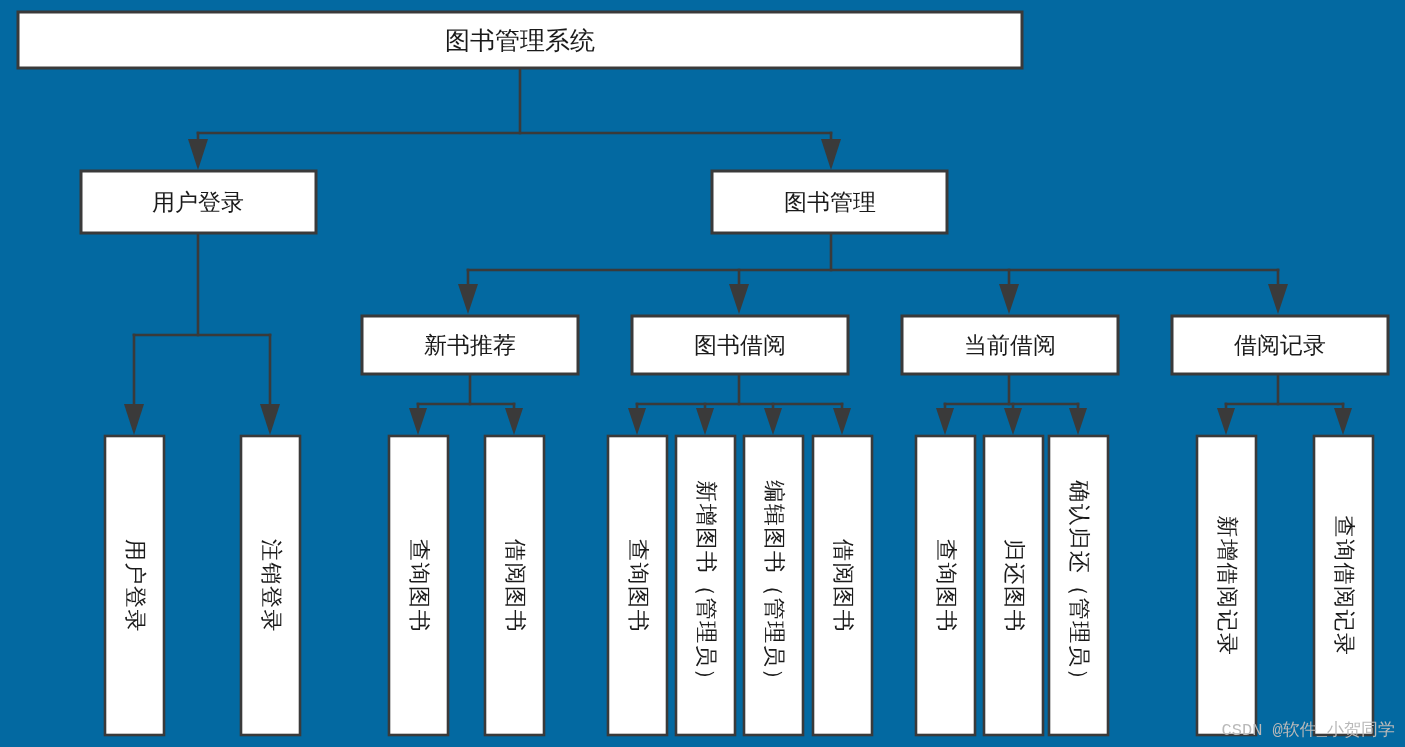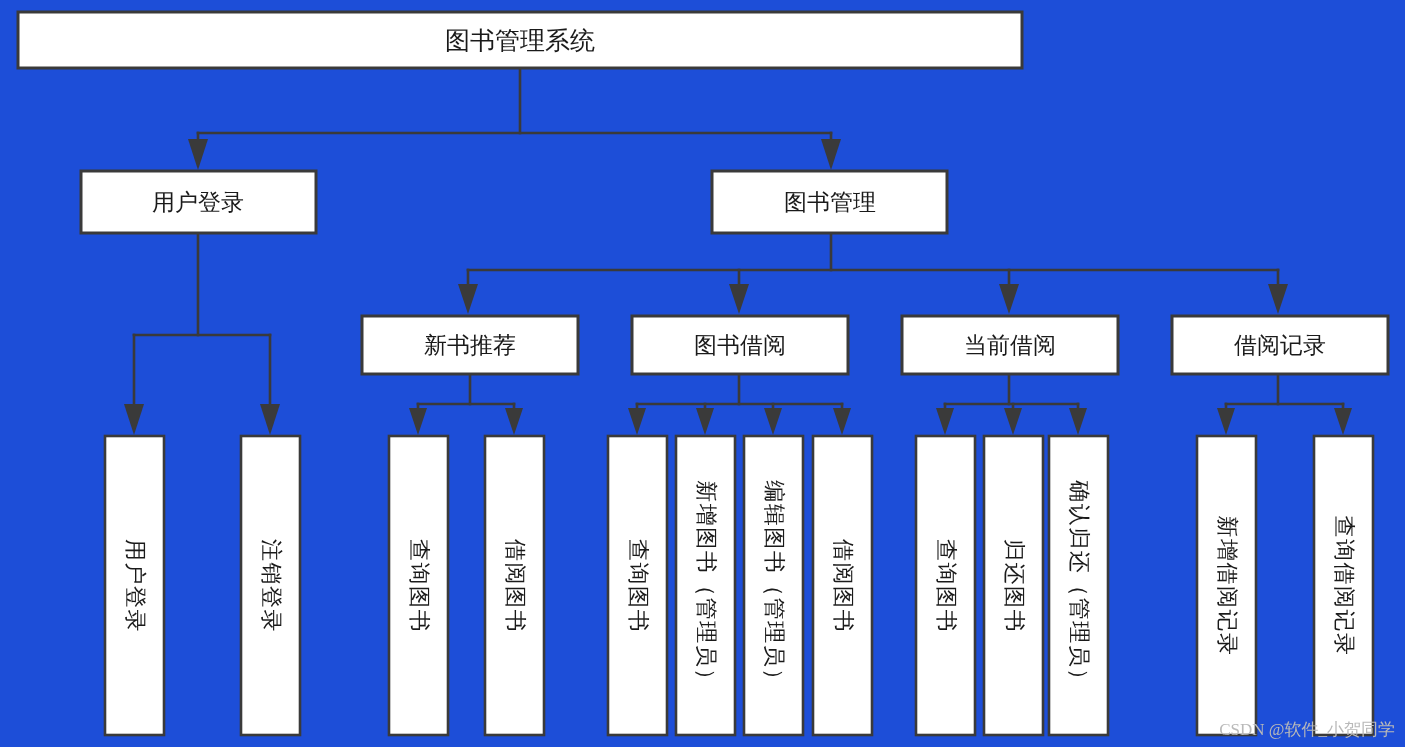--- a/index.html
+++ b/index.html
@@ -8,21 +8,21 @@
     padding: 0;
     background: #ffffff;
   }
   body {
     font-family: "DejaVu Sans", "Liberation Sans", sans-serif;
   }
   #diagram-root {
     position: relative;
     width: 1405px;
     height: 747px;
-    background: #1d4ed8;
+    background: #0369a1;
     overflow: hidden;
   }
   svg#flow {
     position: absolute;
     left: 0;
     top: 0;
     width: 1405px;
     height: 747px;
     display: block;
   }
@@ -54,21 +54,21 @@
   text.lvl2 { font-size: 23px; }
   text.lvl3 { font-size: 23px; }
   text.leaf {
     font-size: 22px;
     letter-spacing: 1.5px;
   }
   .watermark {
     position: absolute;
     right: 10px;
     bottom: 6px;
-    font-family: Liberation Serif, serif;
+    font-family: Liberation Mono, monospace;
     font-size: 17px;
     color: #b9b9b9;
     white-space: nowrap;
     pointer-events: none;
     user-select: none;
   }
 </style>
 </head>
 <body>
 

